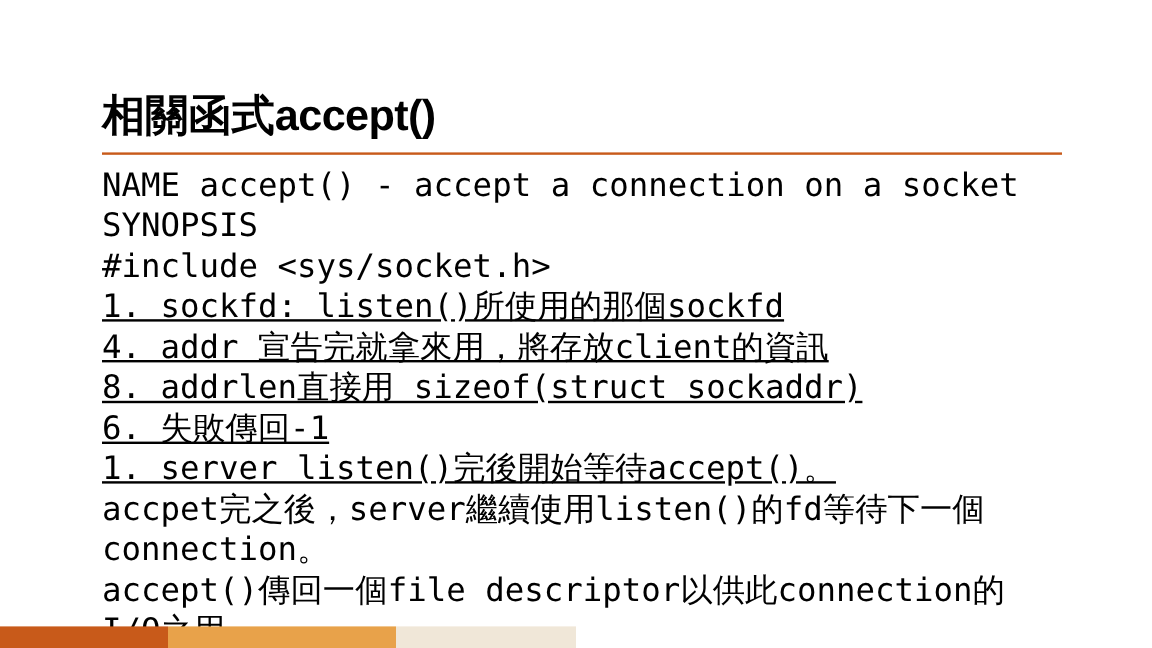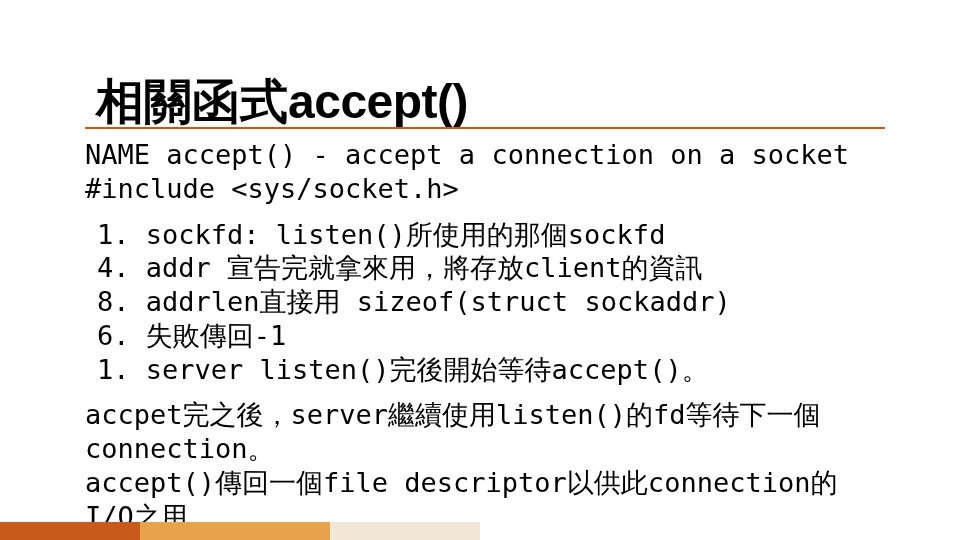--- a/index.html
+++ b/index.html
@@ -15,26 +15,25 @@
   .slide {
     position: relative;
     width: 960px;
     height: 540px;
     box-sizing: border-box;
   }
   .title {
     position: absolute;
     left: 85px;
     top: 78px;
-    font-size: 48px;
+    font-size: 36px;
     font-weight: bold;
     line-height: 1;
     color: #000;
     font-family: "DFKai-SB", "KaiTi", "Microsoft JhengHei", serif;
-    margin-left: 11px;
   }
   .title .latin {
     font-family: "Trebuchet MS", sans-serif;
     font-weight: 800;
     letter-spacing: -0.5px;
   }
   .title-underline {
     position: absolute;
     left: 85px;
     top: 127px;
@@ -51,23 +50,24 @@
     color: #000;
     font-family: "Trebuchet MS", "Microsoft JhengHei", sans-serif;
   }
   .body .mono-mix {
     font-family: "Trebuchet MS", "SimSun", "Microsoft JhengHei", monospace;
   }
   .body .cjk-mono {
     font-family: "SimSun", "NSimSun", "Microsoft JhengHei", monospace;
   }
   ol.num {
-    margin: 12px;
+    margin: 0;
     padding-left: 0;
     list-style: none;
+    text-decoration: underline;
   }
   ol.num li {
     margin: 0;
     padding: 0;
   }
   .bottom-bar {
     position: absolute;
     left: 0;
     bottom: 0;
     width: 960px;
@@ -87,20 +87,21 @@
 
 <div class="slide">
 
   <div class="title">
     <span>相關函式</span><span class="latin">accept()</span>
   </div>
   <div class="title-underline"></div>
 
   <div class="body">
     <div class="mono-mix">NAME accept() - accept a connection on a socket</div>
+    <div class="mono-mix">SYNOPSIS</div>
     <div class="mono-mix">#include &lt;sys/socket.h&gt;</div>
 
     <ol class="num">
       <li class="cjk-mono">1. sockfd: listen()所使用的那個sockfd</li>
       <li class="cjk-mono">4. addr 宣告完就拿來用，將存放client的資訊</li>
       <li class="cjk-mono">8. addrlen直接用 sizeof(struct sockaddr)</li>
       <li class="cjk-mono">6.  失敗傳回-1</li>
       <li class="cjk-mono">1. server listen()完後開始等待accept()。</li>
     </ol>
 

